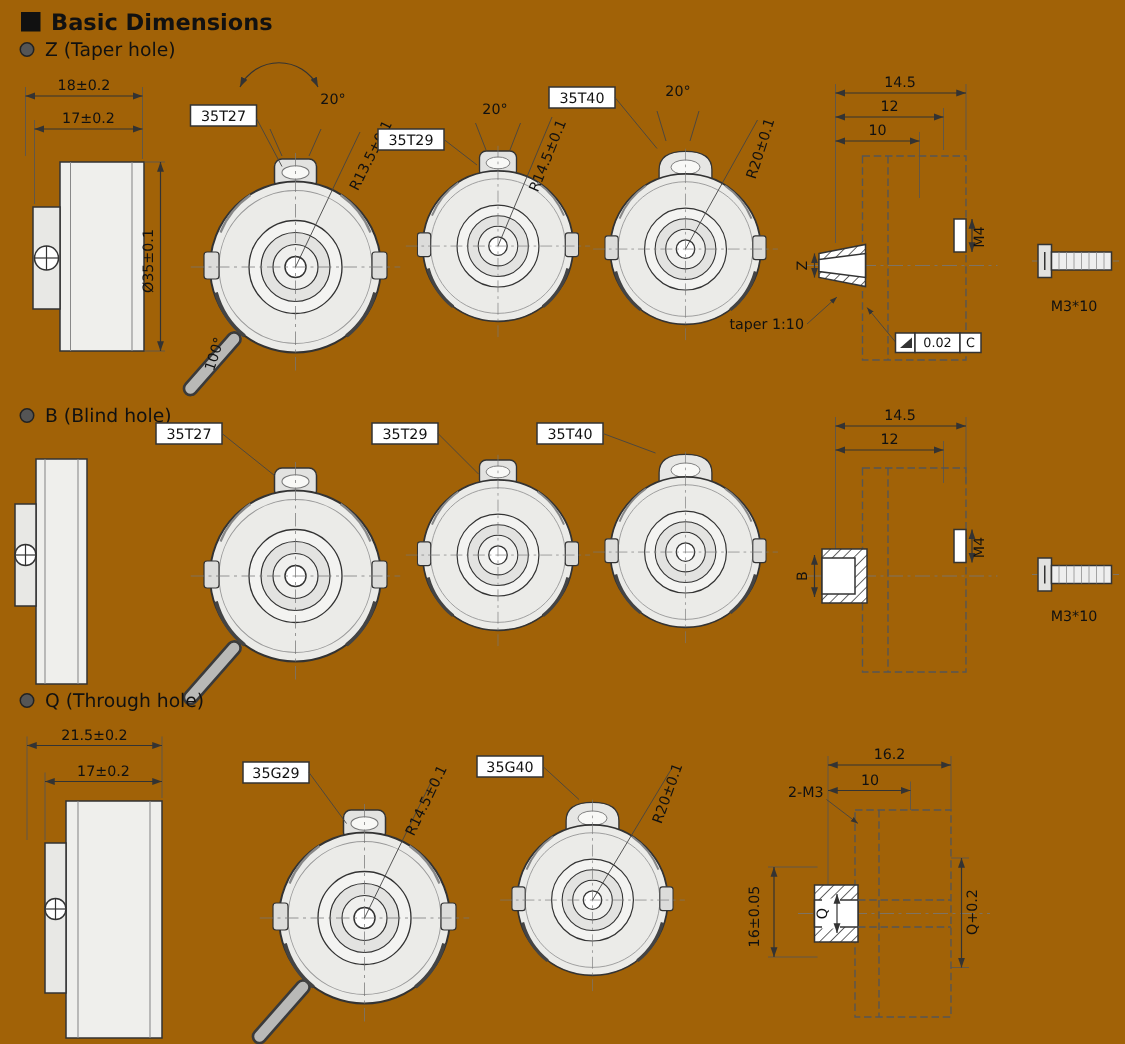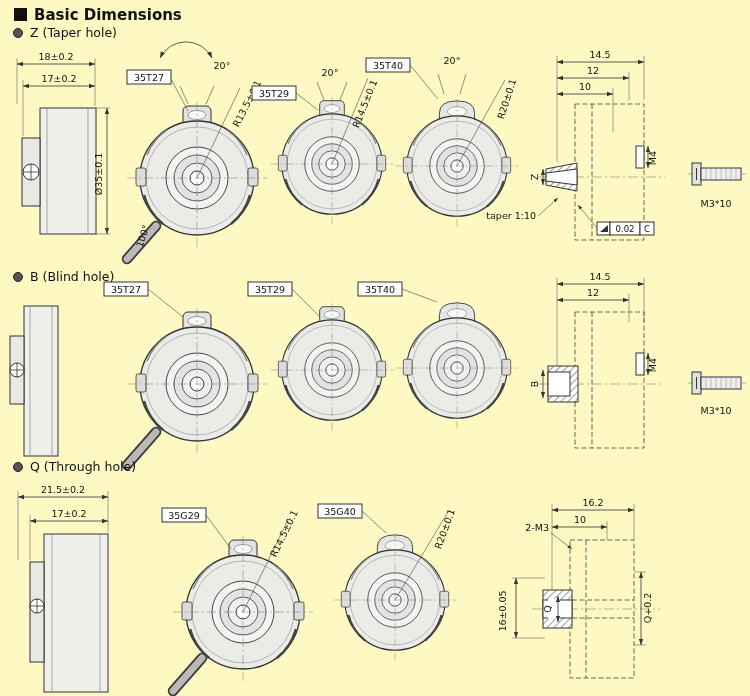--- a/index.html
+++ b/index.html
@@ -1,16 +1,16 @@
 <!DOCTYPE html>
 <html><head>
 <meta charset="utf-8">
 <style>
   html,body{margin:0;padding:0;background:#fff;}
-  .page{position:relative;width:750px;height:696px;background:#fef9c3;overflow:hidden;
+  .page{position:relative;width:750px;height:696px;background:#a16207;overflow:hidden;
         font-family:"DejaVu Sans","Liberation Sans",sans-serif;}
   svg{display:block;}
   text{fill:#111;font-family:"DejaVu Sans","Liberation Sans",sans-serif;}
   .title{font-size:15px;font-weight:600;}
   .seclabel{font-size:12.5px;}
   .dim{font-size:9.5px;}
   .boxlabel{font-size:9.5px;}
   .small{font-size:8.5px;}
   .ext{stroke:#555;stroke-width:0.55;}
   .dimline{stroke:#333;stroke-width:0.8;fill:none;}

